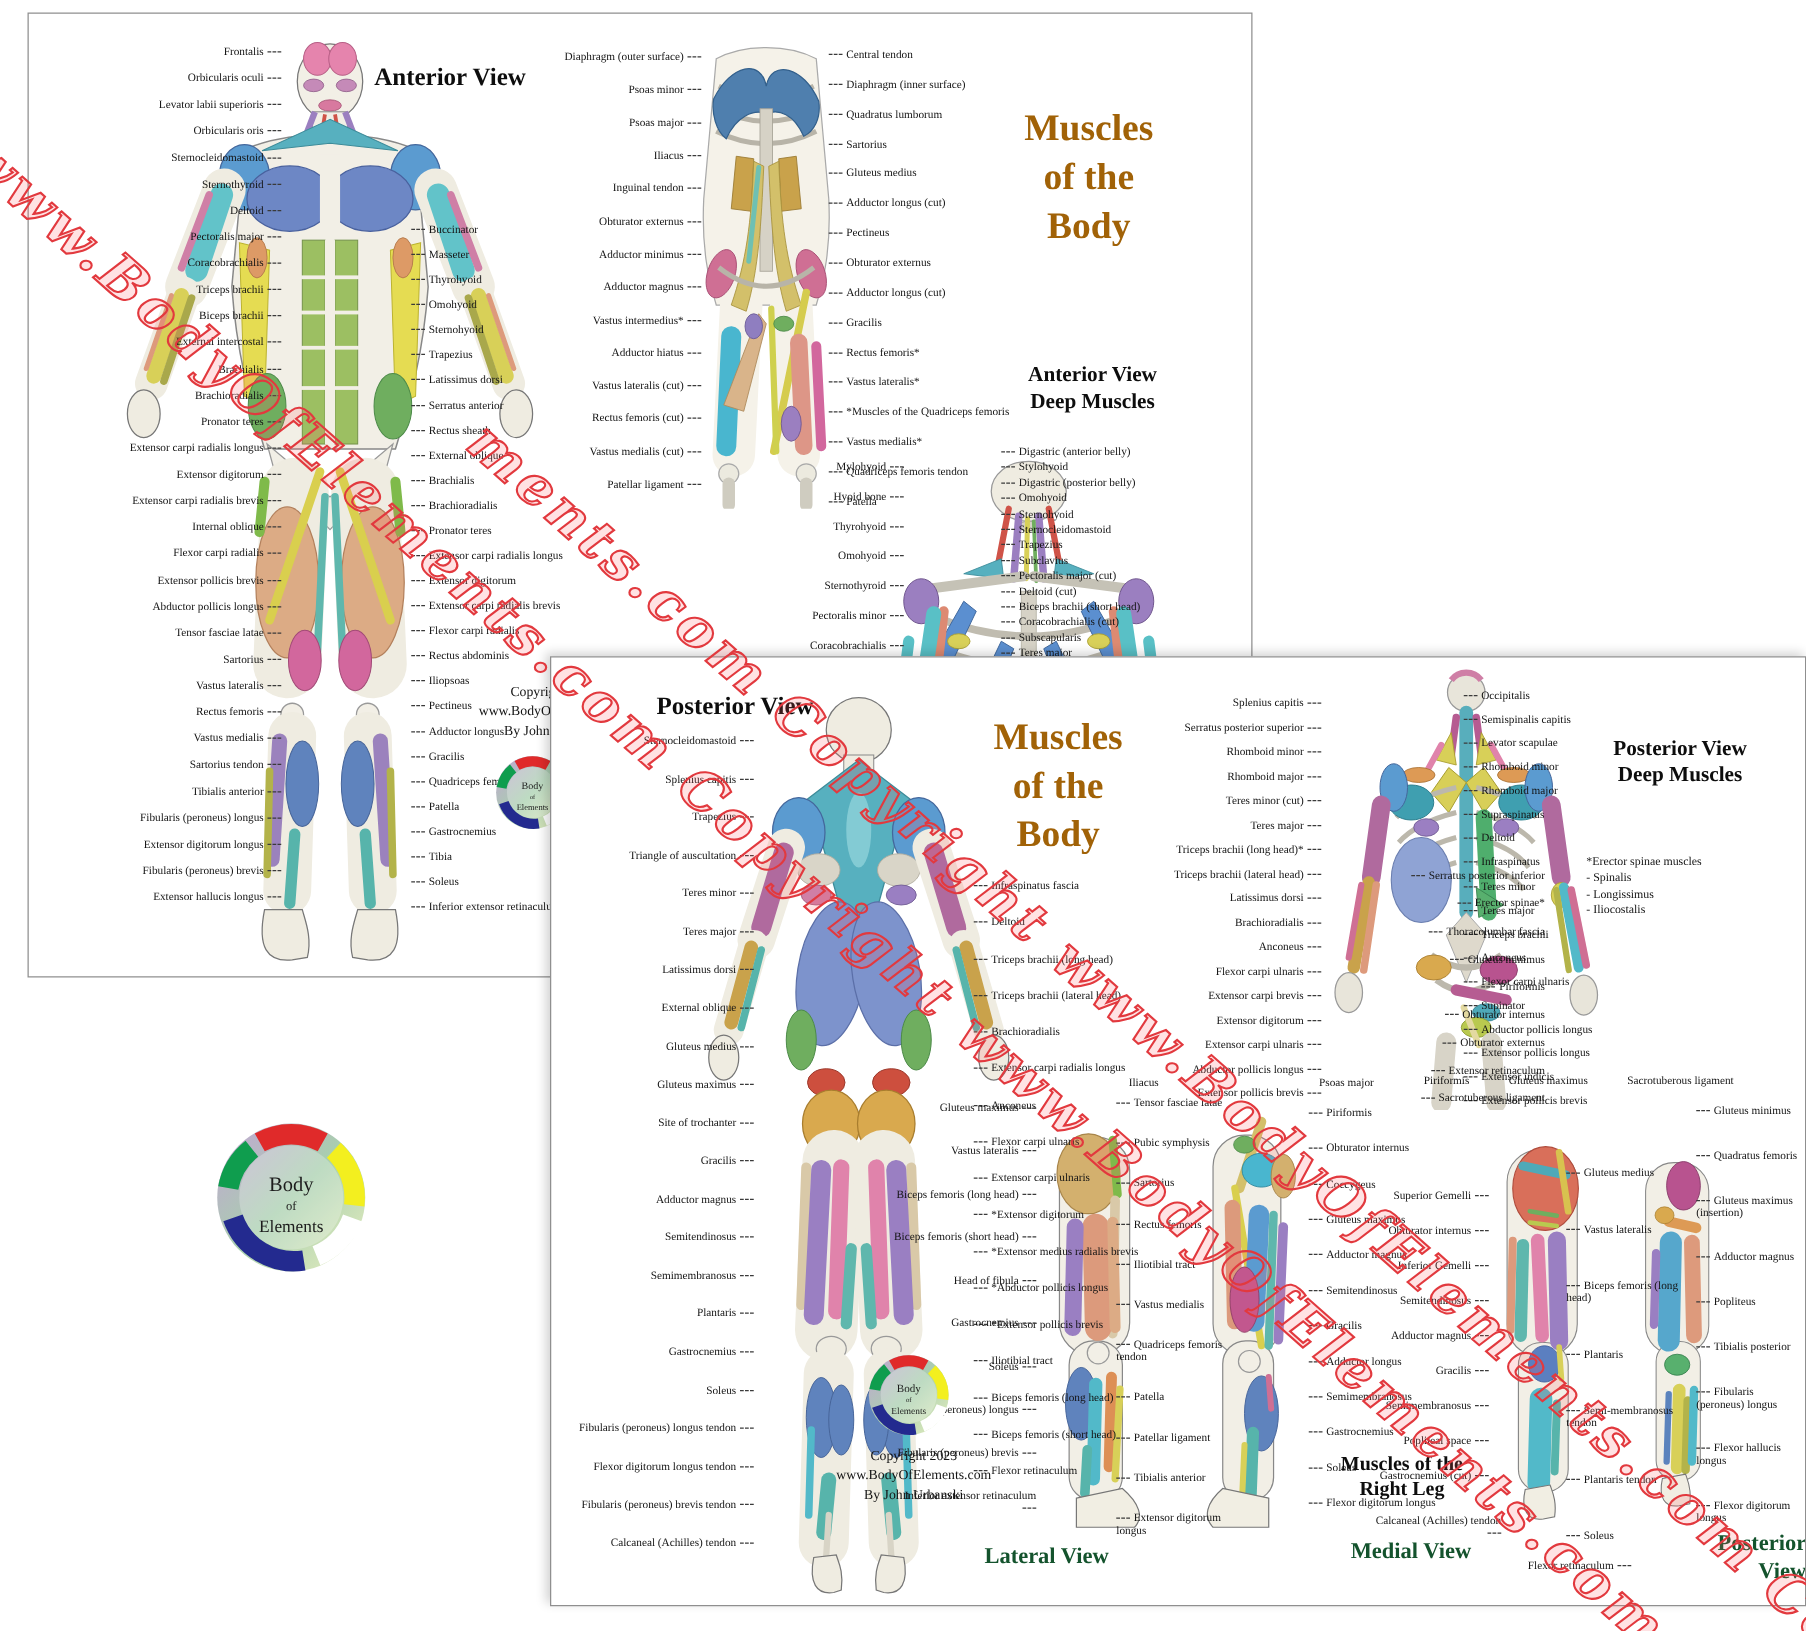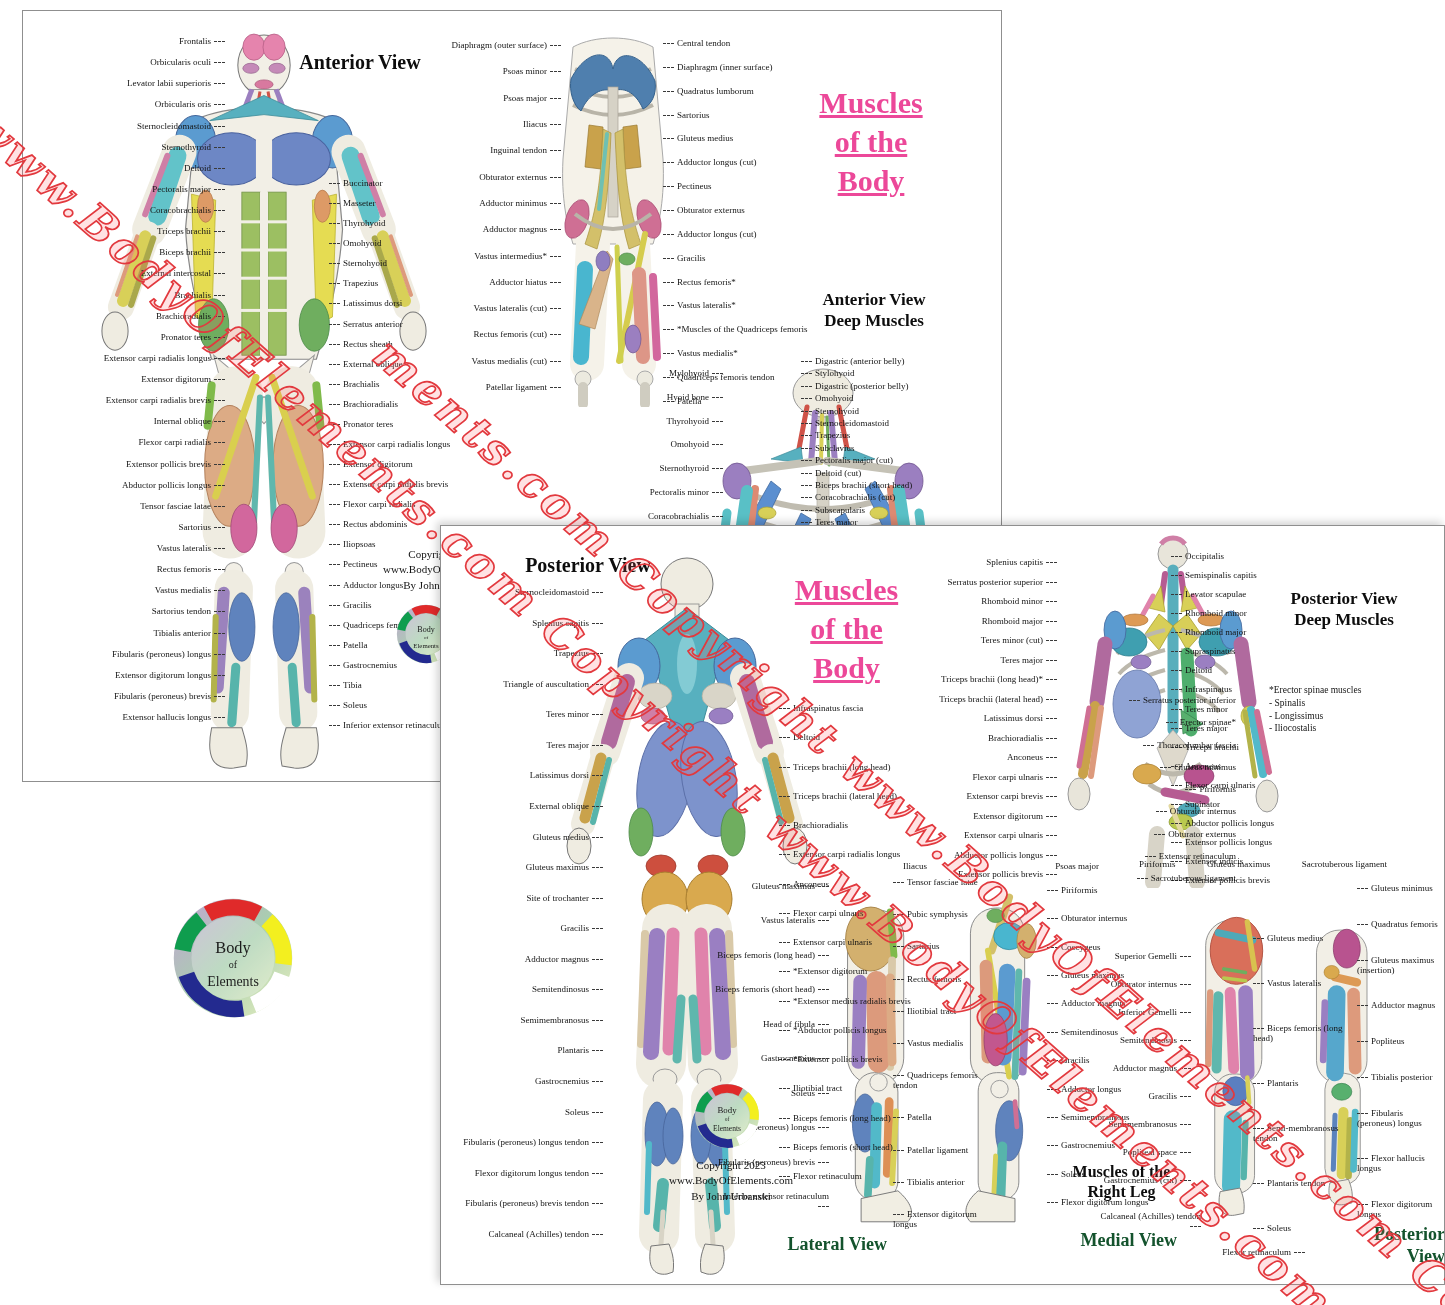--- a/index.html
+++ b/index.html
@@ -11,21 +11,21 @@
   .fig{position:absolute;z-index:1;}
   .fig svg{display:block;width:100%;height:100%;}
   .col{position:absolute;display:flex;flex-direction:column;justify-content:space-between;z-index:3;}
   .col.r{align-items:flex-end;text-align:right;}
   .col.l{align-items:flex-start;text-align:left;}
   .row{position:absolute;display:flex;flex-direction:row;justify-content:space-between;z-index:3;}
   .lbl{font:9px/1.1 "Liberation Serif",serif;color:#141414;}
   .col.r .lbl::after{content:"";display:inline-block;width:11px;border-top:1px dashed #3a3a3a;vertical-align:2px;margin-left:3px;}
   .col.l .lbl::before{content:"";display:inline-block;width:11px;border-top:1px dashed #3a3a3a;vertical-align:2px;margin-right:3px;}
   .title{position:absolute;text-align:center;font-weight:bold;z-index:2;}
-  .title .tl{font:bold 30px/1.3 "Liberation Serif",serif;color:#ec4899;text-decoration:underline;}
+  .title .tl{font:bold 30px/1.3 "Liberation Serif",serif;color:#a16207;}
   .h1s{position:absolute;font:bold 20px/1.15 "Liberation Serif",serif;text-align:center;z-index:3;color:#0d0d0d;}
   .h2s{position:absolute;font:bold 17px/1.25 "Liberation Serif",serif;text-align:center;z-index:3;color:#0d0d0d;}
   .cap{position:absolute;font:bold 18px/1.2 "Liberation Serif",serif;text-align:right;z-index:3;color:#14532d;}
   .note{position:absolute;z-index:3;}
   .note .lbl{font:9.5px/1.35 "Liberation Serif",serif;}
   .copy{position:absolute;text-align:center;z-index:3;}
   .copy .lbl{font:11px/1.4 "Liberation Serif",serif;}
   .logo{position:absolute;z-index:3;}
   .logo svg{display:block;width:100%;height:100%;}
   .logo text{font-family:"Liberation Serif",serif;fill:#1c1c1c;}

